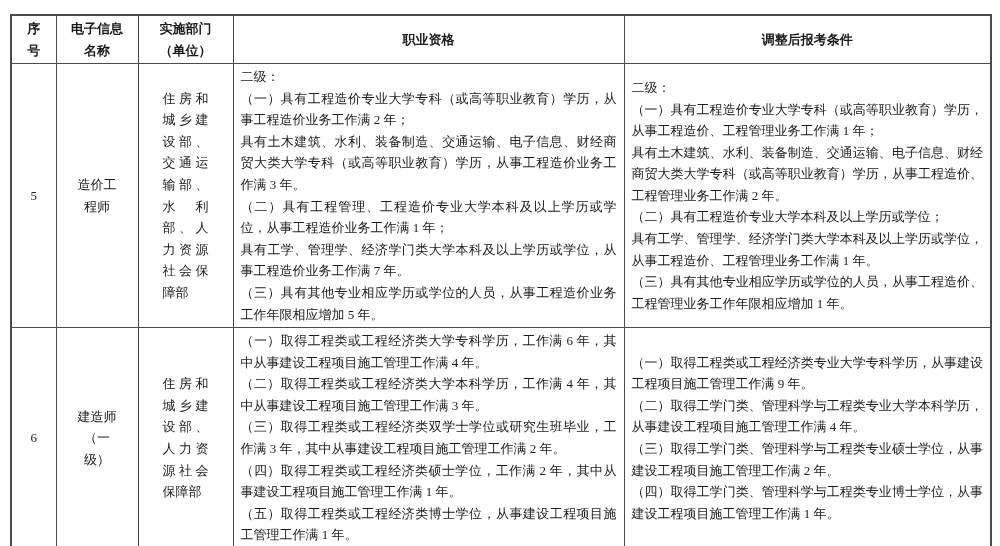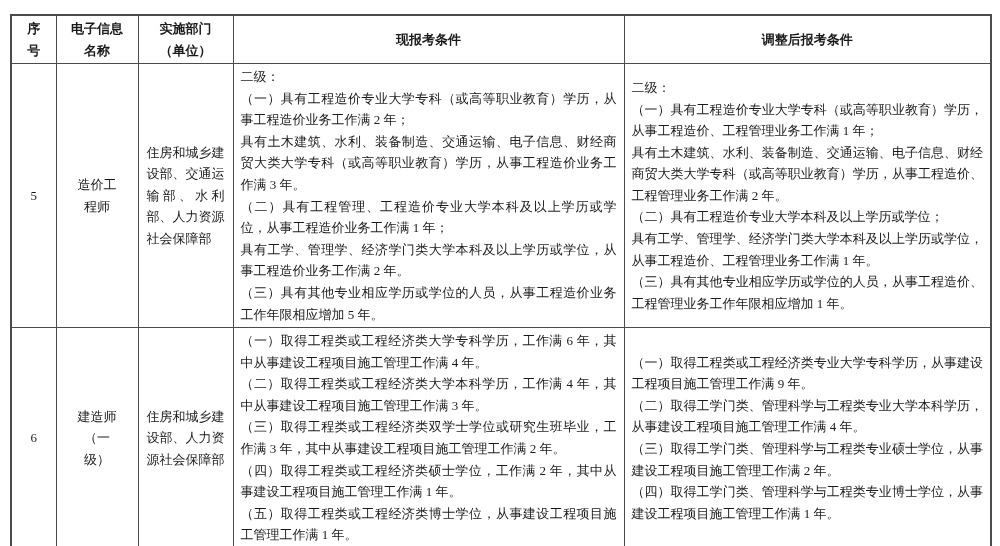--- a/index.html
+++ b/index.html
@@ -41,21 +41,21 @@
   td.no-cell {
     text-align: center;
     padding: 2px;
   }
   td.name-cell {
     text-align: center;
     white-space: pre-line;
     padding: 2px 16px;
   }
   td.dept-cell {
-    padding: 2px 8px;
+    padding: 2px 24px;
     text-align: justify;
     text-justify: inter-character;
   }
   td.cond-cell {
     padding: 2px 7px;
     text-align: justify;
   }
   td.cond-cell p {
     margin: 0;
     padding: 0;
@@ -78,35 +78,35 @@
       <col style="width:367px">
     </colgroup>
     <thead>
       <tr class="header-row">
         <th class="hdr">序
 号</th>
         <th class="hdr">电子信息
 名称</th>
         <th class="hdr">实施部门
 （单位）</th>
-        <th class="hdr">现报考条件</th>
+        <th class="hdr">职业资格</th>
         <th class="hdr">调整后报考条件</th>
       </tr>
     </thead>
     <tbody>
       <tr class="row-5">
         <td class="no-cell">5</td>
         <td class="name-cell">造价工程师</td>
         <td class="dept-cell">住房和城乡建设部、交通运输部、水利部、人力资源社会保障部</td>
         <td class="cond-cell">
             <p>二级：</p>
             <p>（一）具有工程造价专业大学专科（或高等职业教育）学历，从事工程造价业务工作满 2 年；</p>
             <p>具有土木建筑、水利、装备制造、交通运输、电子信息、财经商贸大类大学专科（或高等职业教育）学历，从事工程造价业务工作满 3 年。</p>
             <p>（二）具有工程管理、工程造价专业大学本科及以上学历或学位，从事工程造价业务工作满 1 年；</p>
-            <p>具有工学、管理学、经济学门类大学本科及以上学历或学位，从事工程造价业务工作满 2 年。</p>
+            <p>具有工学、管理学、经济学门类大学本科及以上学历或学位，从事工程造价业务工作满 7 年。</p>
             <p>（三）具有其他专业相应学历或学位的人员，从事工程造价业务工作年限相应增加 5 年。</p>
           </td>
         <td class="cond-cell">
             <p>二级：</p>
             <p>（一）具有工程造价专业大学专科（或高等职业教育）学历，从事工程造价、工程管理业务工作满 1 年；</p>
             <p>具有土木建筑、水利、装备制造、交通运输、电子信息、财经商贸大类大学专科（或高等职业教育）学历，从事工程造价、工程管理业务工作满 2 年。</p>
             <p>（二）具有工程造价专业大学本科及以上学历或学位；</p>
             <p>具有工学、管理学、经济学门类大学本科及以上学历或学位，从事工程造价、工程管理业务工作满 1 年。</p>
             <p>（三）具有其他专业相应学历或学位的人员，从事工程造价、工程管理业务工作年限相应增加 1 年。</p>
           </td>

